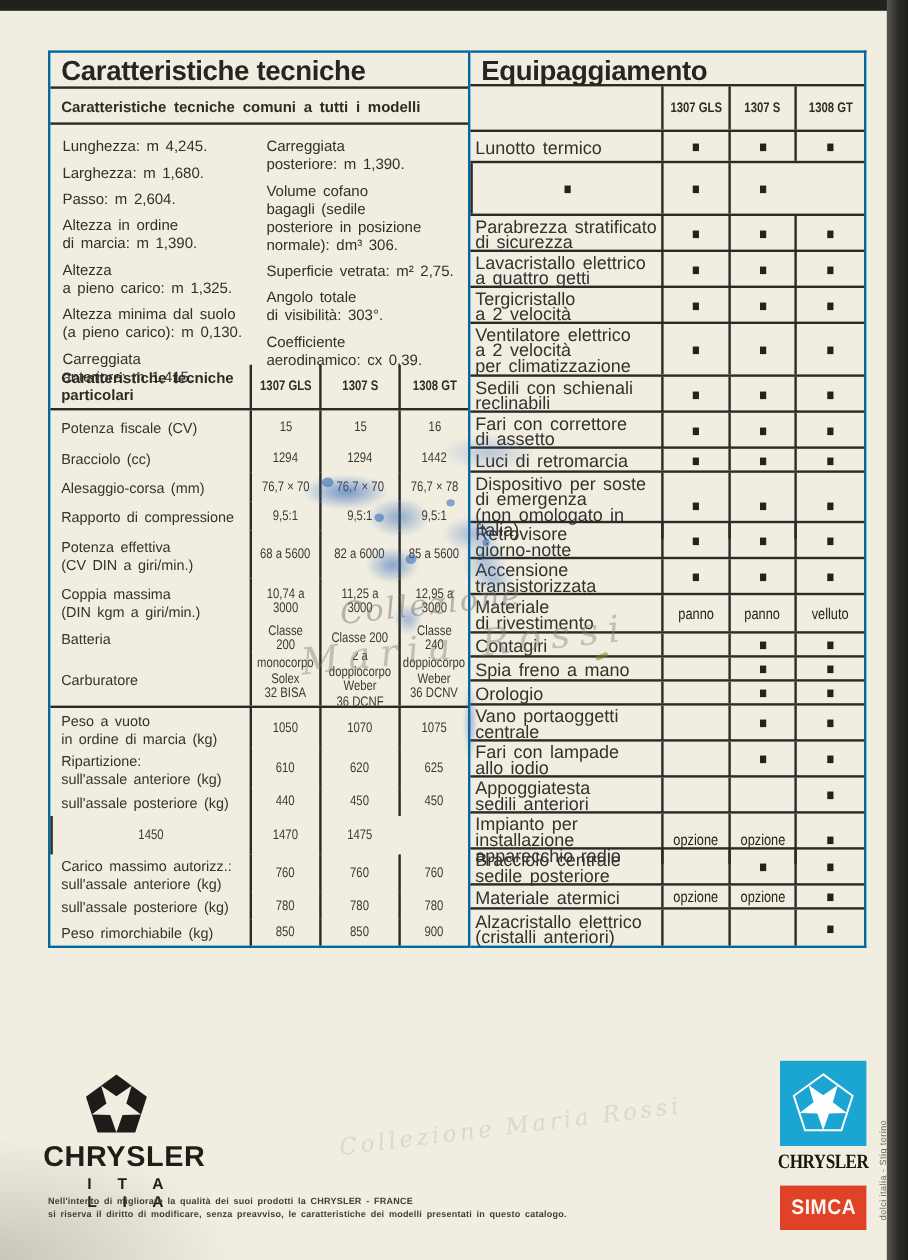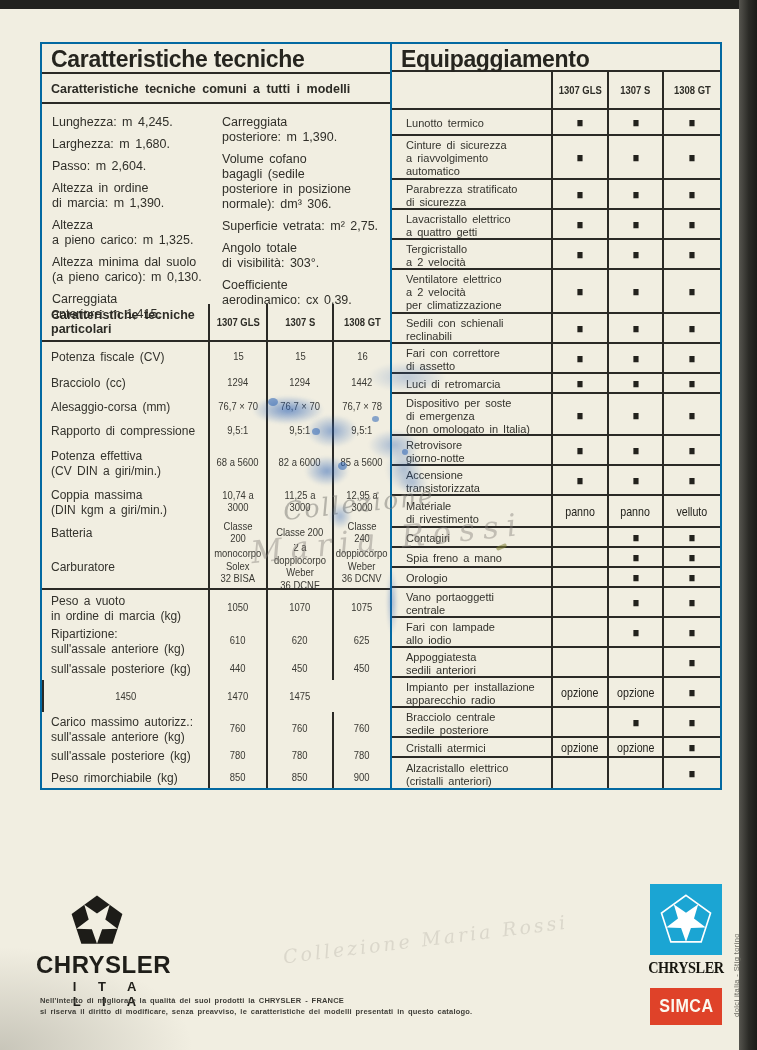--- a/index.html
+++ b/index.html
@@ -45,21 +45,21 @@
         white-space:pre-line; color:#3a3933; }
   .hdr .lc { font-weight:bold; font-size:12.5px; line-height:14px; color:#2c2b25; justify-content:flex-start; padding-top:4px; }
   .hdr .cn { font-weight:bold; font-size:11.5px; color:#2e2d27; }
 
   #part-header { height:38px; border-bottom:2px solid #2b2a26; }
   #weights { border-top:2px solid #2b2a26; }
 
   
   #equip-header { height:36px; }
   .erow { border-top:2px solid #2b2a26; }
-  .erow .lc { font-size:11px; line-height:13px; padding-left:14px; }
+  .erow .lc { font-size:15px; line-height:13px; padding-left:4px; }
   .erow .cn { font-size:13px; line-height:13px; color:#23221d; }
 
   
   #chrysler-italia { position:absolute; left:36px; top:892px; width:122px; text-align:center; }
   #chrysler-italia svg { display:block; margin:0 auto; }
   .ci-name { font-weight:bold; font-size:24px; letter-spacing:0.5px; color:#1f1e19; margin-top:1px; }
   .ci-sub  { font-weight:bold; font-size:13px; letter-spacing:9px; margin-left:24px; color:#1f1e19; }
   #footnote { position:absolute; left:40px; top:995px; font-weight:bold; font-size:7.5px;
               line-height:11px; letter-spacing:.2px; word-spacing:1.5px; color:#3e3d37; }
 
@@ -363,23 +363,20 @@
             <span class="cn">■</span>
           </div>
           <div class="vc">
             <span class="cn">■</span>
           </div>
           <div class="vc">
             <span class="cn">■</span>
           </div>
         </div>
       <div class="rrow erow" style="height:44px">
-          <div class="lc">Cinture di sicurezza
-a riavvolgimento
-automatico</div>
           <div class="vc">
             <span class="cn">■</span>
           </div>
           <div class="vc">
             <span class="cn">■</span>
           </div>
           <div class="vc">
             <span class="cn">■</span>
           </div>
         </div>
@@ -622,21 +619,21 @@
             <span class="cn"></span>
           </div>
           <div class="vc">
             <span class="cn">■</span>
           </div>
           <div class="vc">
             <span class="cn">■</span>
           </div>
         </div>
       <div class="rrow erow" style="height:20px">
-          <div class="lc">Cristalli atermici</div>
+          <div class="lc">Materiale atermici</div>
           <div class="vc">
             <span class="cn">opzione</span>
           </div>
           <div class="vc">
             <span class="cn">opzione</span>
           </div>
           <div class="vc">
             <span class="cn">■</span>
           </div>
         </div>

